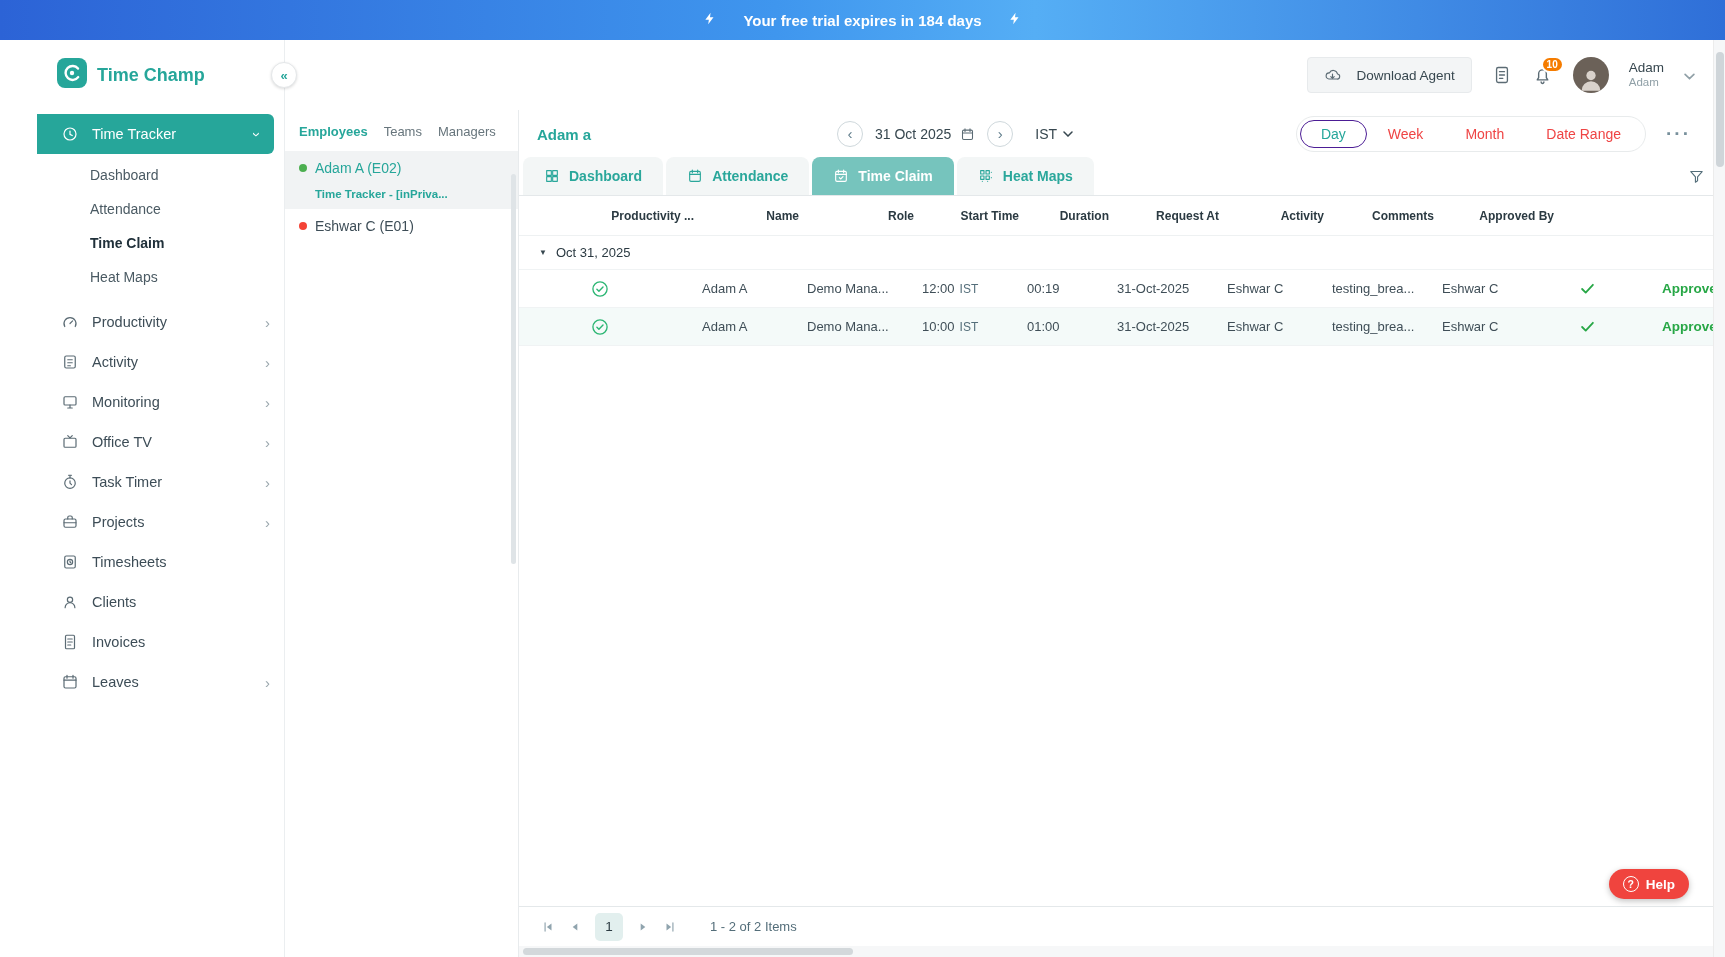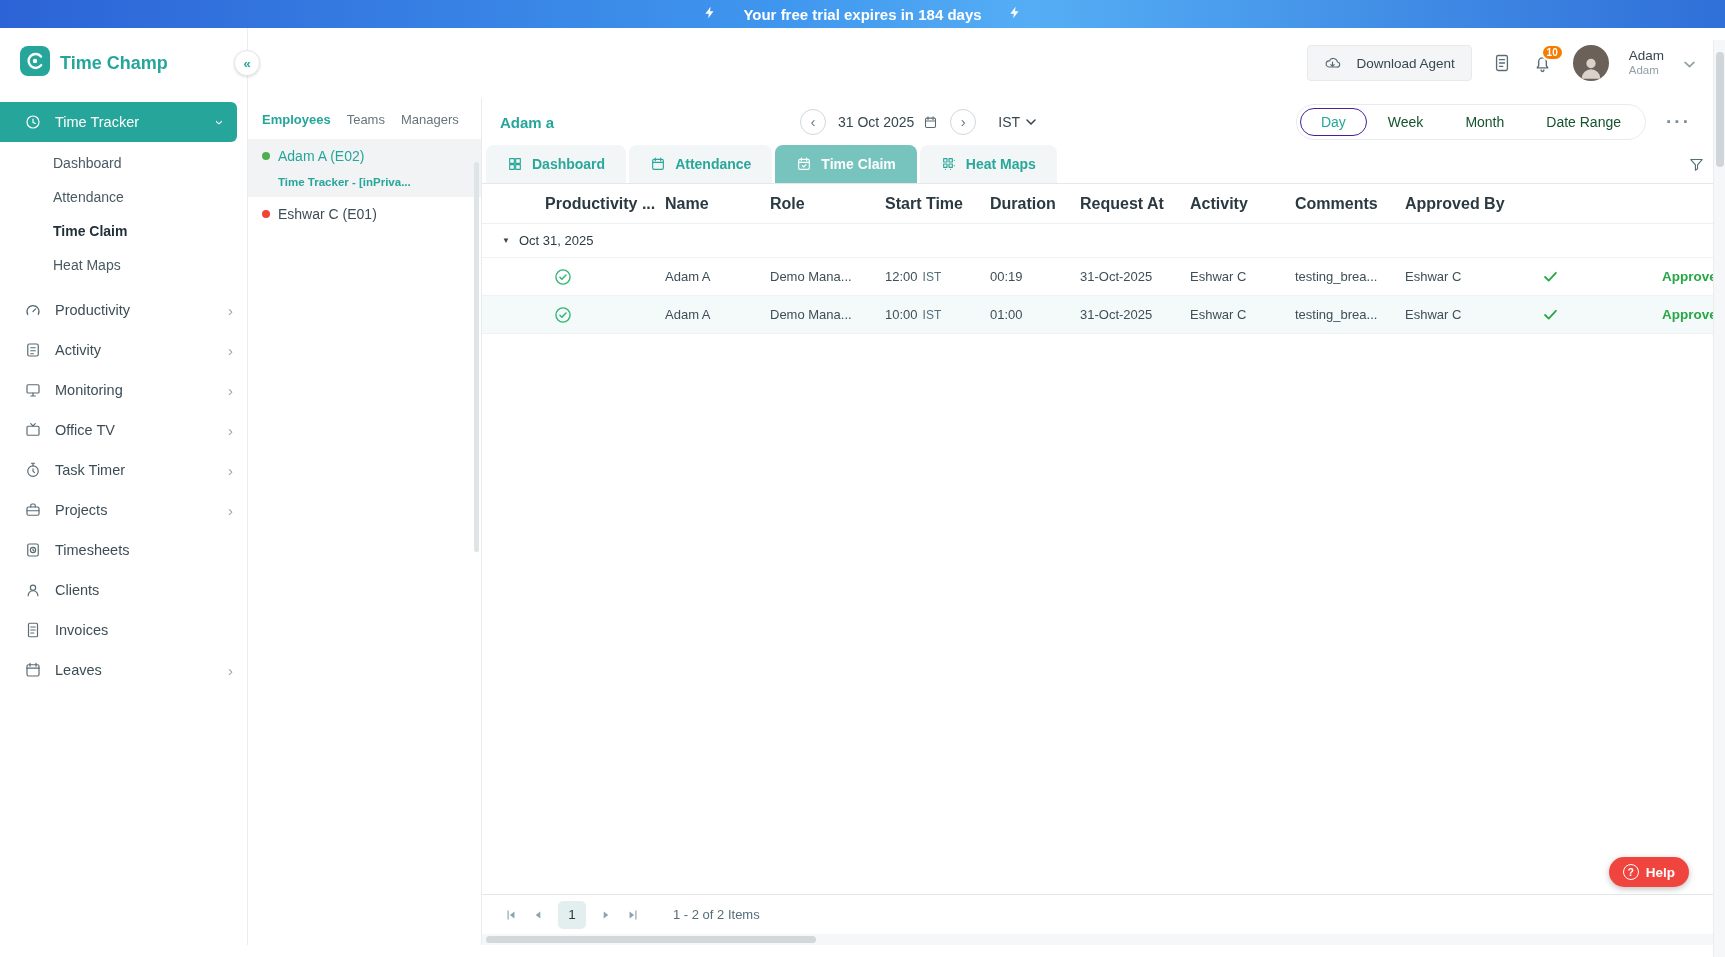--- a/index.html
+++ b/index.html
@@ -1,24 +1,24 @@
 <!DOCTYPE html>
 <html><head>
 <meta charset="utf-8">
 <style>
   * { box-sizing: border-box; margin: 0; padding: 0; }
   html,body { width:1725px; height:957px; overflow:hidden; background:#fff;
     font-family:"Liberation Sans", sans-serif; color:#3d4d57; }
 
   
-  .banner { height:28px; display:flex; align-items:center; justify-content:center; gap:26px;
+  .banner { height:40px; display:flex; align-items:center; justify-content:center; gap:26px;
     background:linear-gradient(90deg,#2c63d6 0%, #3f96ee 45%, #55aef5 60%, #2f6fd8 100%);
     color:#fff; font-weight:700; font-size:15px; }
 
-  .app { display:flex; height:917px; }
+  .app { display:flex; height:917px;margin-left:37px; }
 
   
   .sidebar { width:248px; min-width:248px; border-right:1px solid #ebeef0; position:relative;
     background:#fff; }
   .brand { height:70px; display:flex; align-items:center; gap:10px; padding-left:20px; }
   .brand-name { color:#26a69a; font-size:18px; font-weight:600; }
   .collapse-btn { position:absolute; top:22px; right:-13px; width:26px; height:26px; border-radius:50%;
     background:#fff; border:1px solid #e4e7e9; color:#26a69a; display:flex; align-items:center;
     justify-content:center; font-size:13px; font-weight:700; box-shadow:0 1px 3px rgba(0,0,0,.14);
     z-index:6; cursor:pointer; }
@@ -77,42 +77,42 @@
   .date-group { display:flex; align-items:center; gap:12px; }
   .nav-circle { width:26px; height:26px; border-radius:50%; border:1px solid #cfd8dc;
     color:#607d8b; display:flex; align-items:center; justify-content:center; font-size:15px;
     cursor:pointer; padding-bottom:2px; }
   .date-box { display:flex; align-items:center; gap:9px; font-size:14px; color:#37474f;
     cursor:pointer;justify-content:space-between; }
   .tz { display:flex; align-items:center; gap:6px; font-size:14px; color:#37474f;
     margin-left:10px; cursor:pointer; }
   .range-group { margin-left:auto; display:flex; align-items:center; border:1px solid #e8ebec;
     border-radius:20px; padding:3px; }
-  .range-btn { padding:6px 21px; font-size:14px; color:#14532d; border-radius:17px; cursor:pointer; }
+  .range-btn { padding:6px 21px; font-size:14px; color:#ef4444; border-radius:17px; cursor:pointer; }
   .range-btn.active { border:1px solid #4c1d95; color:#26a69a; background:#fff; padding:5px 20px; }
   .more-btn { color:#78909c; font-size:19px; font-weight:700; margin-left:20px;
     letter-spacing:2px; cursor:pointer; }
 
   .tabs-row { display:flex; align-items:flex-end; border-bottom:1px solid #e4e8ea; height:38px;
     padding-left:4px; }
   .tab { display:flex; align-items:center; gap:9px; background:#f3f6f6; color:#2aa79b;
     font-size:14px; font-weight:600; padding:0 21px; border-radius:8px 8px 0 0; margin-right:3px;
     height:38px; cursor:pointer; }
   .tab.active { background:#76c4bd; color:#fff; }
   .tab .tic { width:16px; height:16px; stroke:currentColor; fill:none; stroke-width:1.7;
     stroke-linecap:round; stroke-linejoin:round; }
   .filter-btn { margin-left:auto; margin-right:20px; align-self:center; cursor:pointer;
     display:flex; }
 
   .table-area { flex:1; min-height:0; overflow:hidden; }
   .grid-header, .grid-row { display:grid;
     grid-template-columns:55px 120px 105px 115px 105px 90px 110px 105px 110px 120px 1fr;
     align-items:center; }
-  .grid-header { height:40px; font-size:16px; font-weight:700; color:#2b3a42;
-    border-bottom:1px solid #eef1f2; }
+  .grid-header { height:40px; font-size:12px; font-weight:700; color:#2b3a42;
+    border-bottom:1px solid #eef1f2;text-align:right; }
   .hcell { padding-left:8px; white-space:nowrap; overflow:hidden; }
   .group-row { height:34px; display:flex; align-items:center; gap:9px; padding-left:20px;
     font-size:13px; color:#2b3a42; border-bottom:1px solid #f0f3f4; }
   .caret { font-size:8px; color:#37474f; }
   .grid-row { height:38px; font-size:13px; color:#3f4e57; border-bottom:1px solid #f0f3f4; }
   .grid-row.alt { background:#f4faf9; }
   .cell { padding-left:8px; white-space:nowrap; overflow:hidden; }
   .prod-cell { display:flex; padding-left:16px; }
   .tz-sub { font-size:12px; color:#546e7a; margin-left:5px; }
   .status-cell { display:flex; align-items:center; gap:8px; color:#27a746; font-weight:700;

